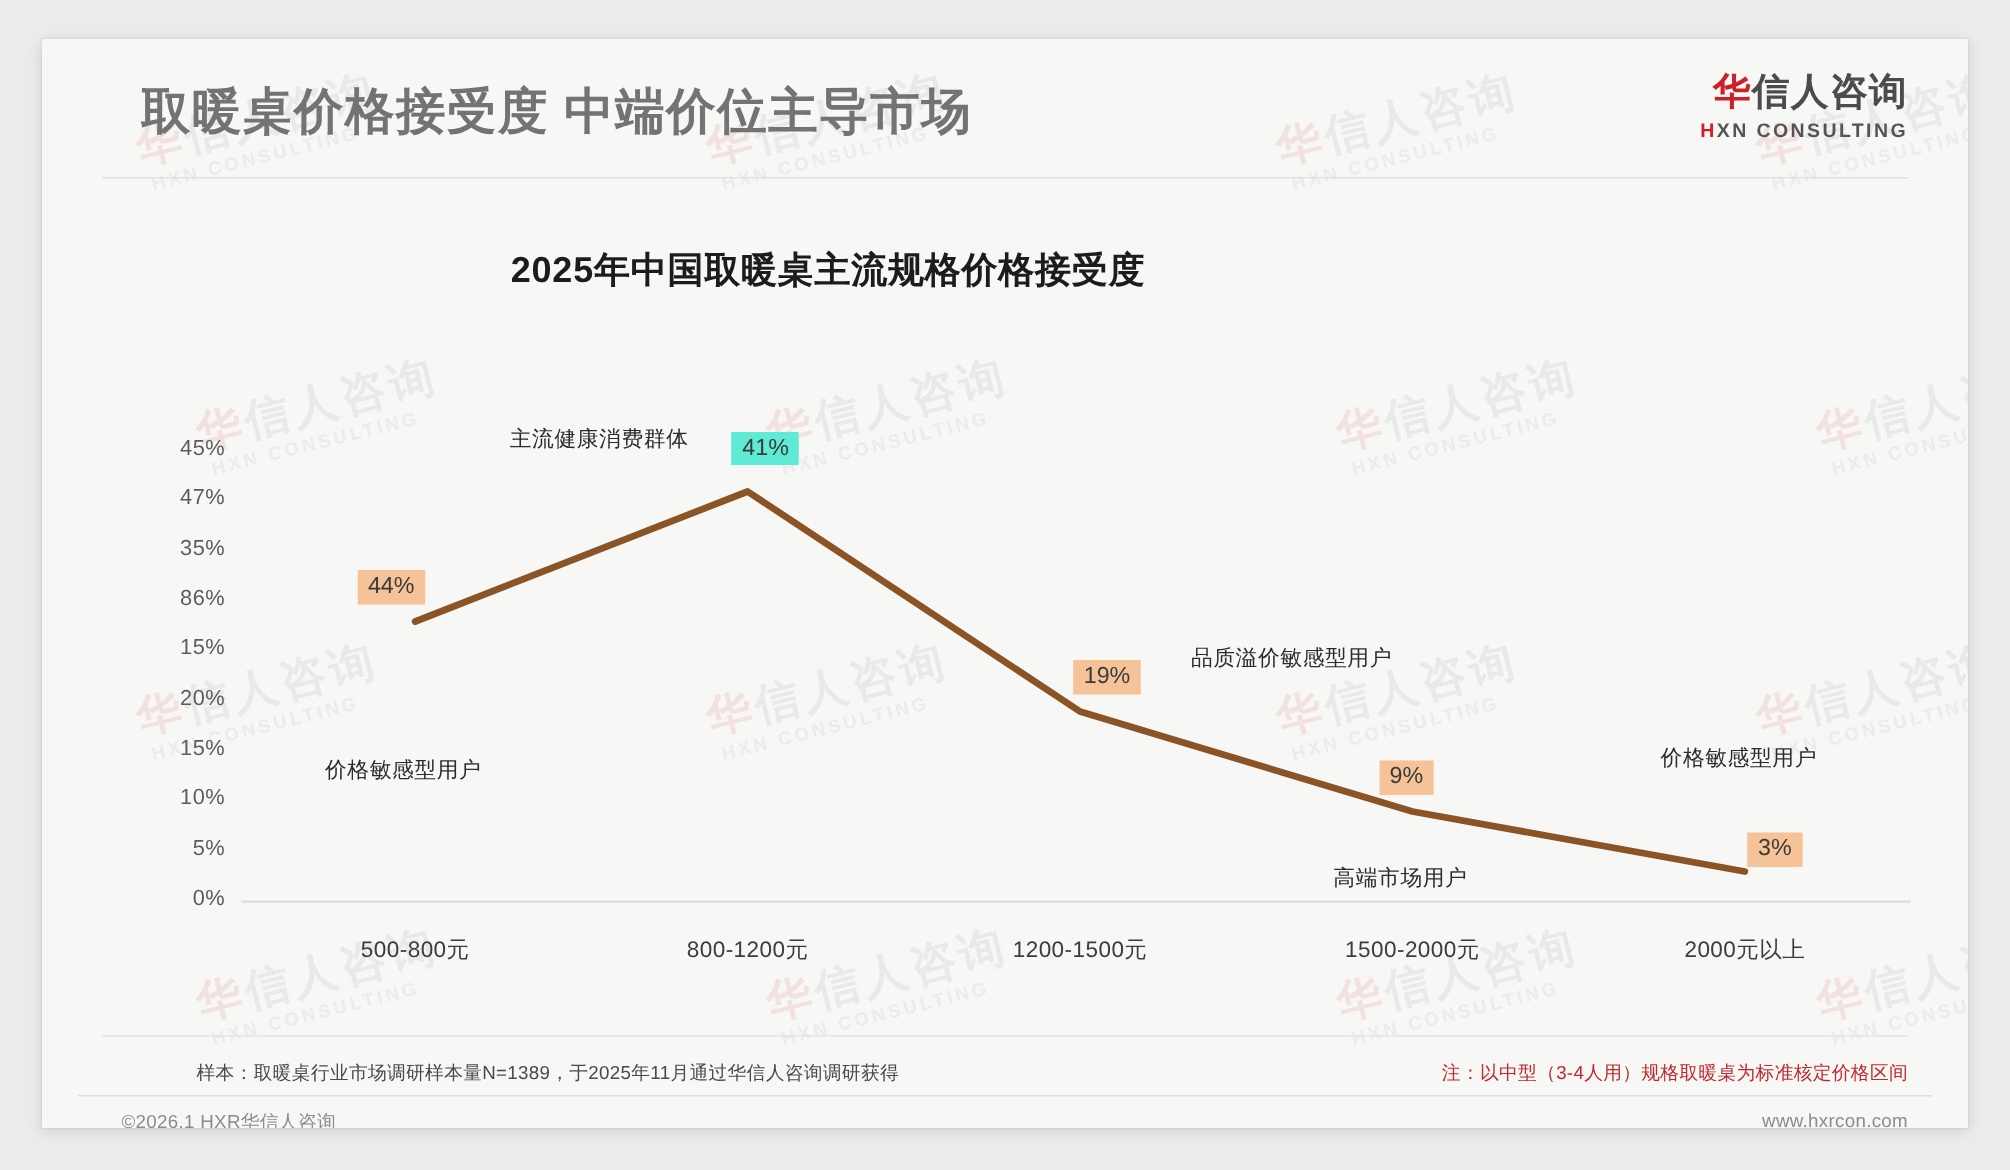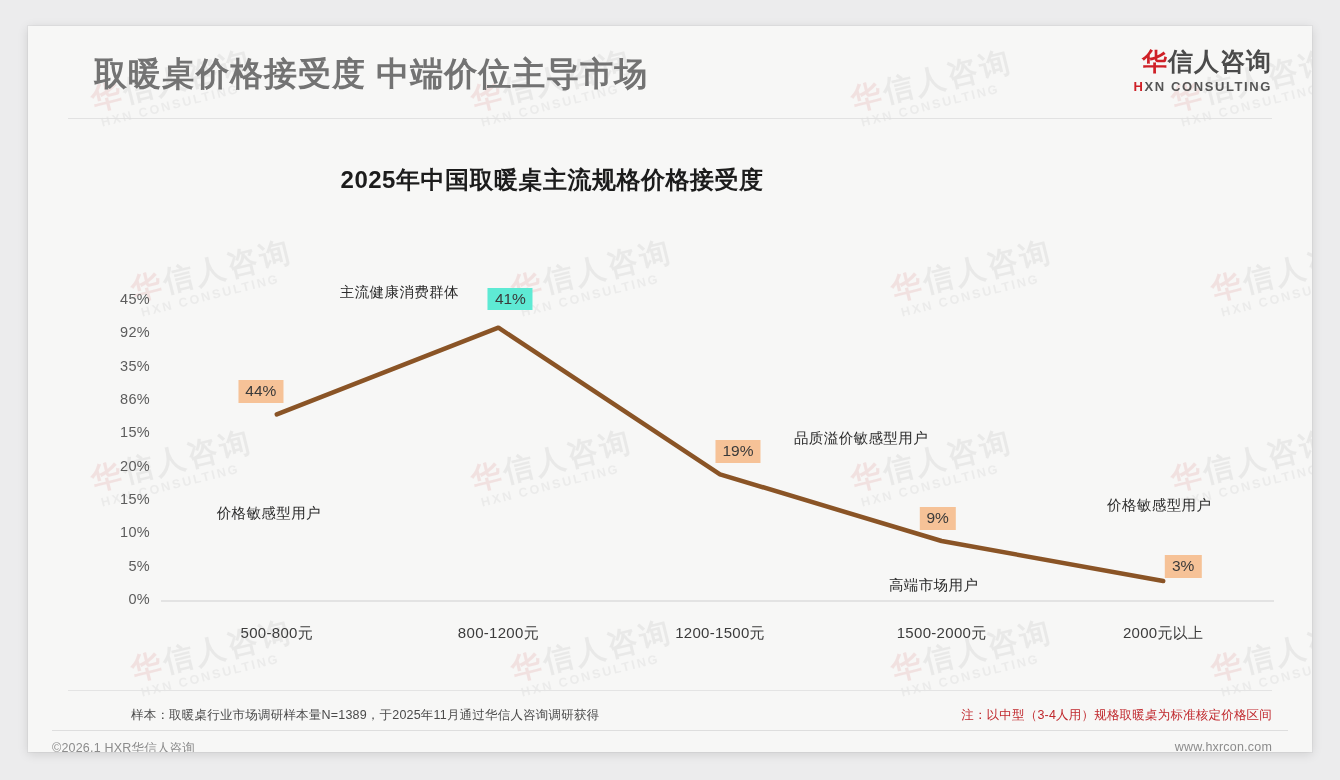--- a/index.html
+++ b/index.html
@@ -211,21 +211,21 @@
   }
   .footer {
     position: absolute;
     top: 714px;
     font-size: 12.5px;
     color: #8c8c8c;
     z-index: 3;
     letter-spacing: 0.2px;
     white-space: nowrap;
   }
-  .footer-left { left: 24px; }
+  .footer-left { left: 53px; }
   .footer-right { right: 40px; }
 </style>
 </head>
 <body>
 
 <div id="page">
   <div class="card">
 
     <div class="wm-layer" id="wm-layer">
         <div class="wm" style="left: 60px; top: 60px;">
@@ -311,21 +311,21 @@
             <polyline points="248.8,296.33333333333337 470.4,209.66666666666669 692,356.3333333333333 913.5999999999999,423 1135.2,463" fill="none" stroke="#8a5426" stroke-width="4.5" stroke-linejoin="round" stroke-linecap="round"></polyline>
           </svg>
           <div class="ytick" style="left: 60px; top: 473px;">0%</div>
           <div class="ytick" style="left: 60px; top: 439.667px;">5%</div>
           <div class="ytick" style="left: 60px; top: 406.333px;">10%</div>
           <div class="ytick" style="left: 60px; top: 373px;">15%</div>
           <div class="ytick" style="left: 60px; top: 339.667px;">20%</div>
           <div class="ytick" style="left: 60px; top: 306.333px;">15%</div>
           <div class="ytick" style="left: 60px; top: 273px;">86%</div>
           <div class="ytick" style="left: 60px; top: 239.667px;">35%</div>
-          <div class="ytick" style="left: 60px; top: 206.333px;">92%</div>
+          <div class="ytick" style="left: 60px; top: 206.333px;">47%</div>
           <div class="ytick" style="left: 60px; top: 173px;">45%</div>
           <div class="xtick" style="left: 248.8px; top: 506px;">500-800元</div>
           <div class="xtick" style="left: 470.4px; top: 506px;">800-1200元</div>
           <div class="xtick" style="left: 692px; top: 506px;">1200-1500元</div>
           <div class="xtick" style="left: 913.6px; top: 506px;">1500-2000元</div>
           <div class="xtick" style="left: 1135.2px; top: 506px;">2000元以上</div>
           <div class="dlabel" style="background: rgb(246, 194, 151); left: 232.8px; top: 262.333px;">44%</div>
           <div class="dlabel" style="background: #5eead4; left: 482.4px; top: 169.667px;">41%</div>
           <div class="dlabel" style="background: rgb(246, 194, 151); left: 710px; top: 322.333px;">19%</div>
           <div class="dlabel" style="background: rgb(246, 194, 151); left: 909.6px; top: 389px;">9%</div>

